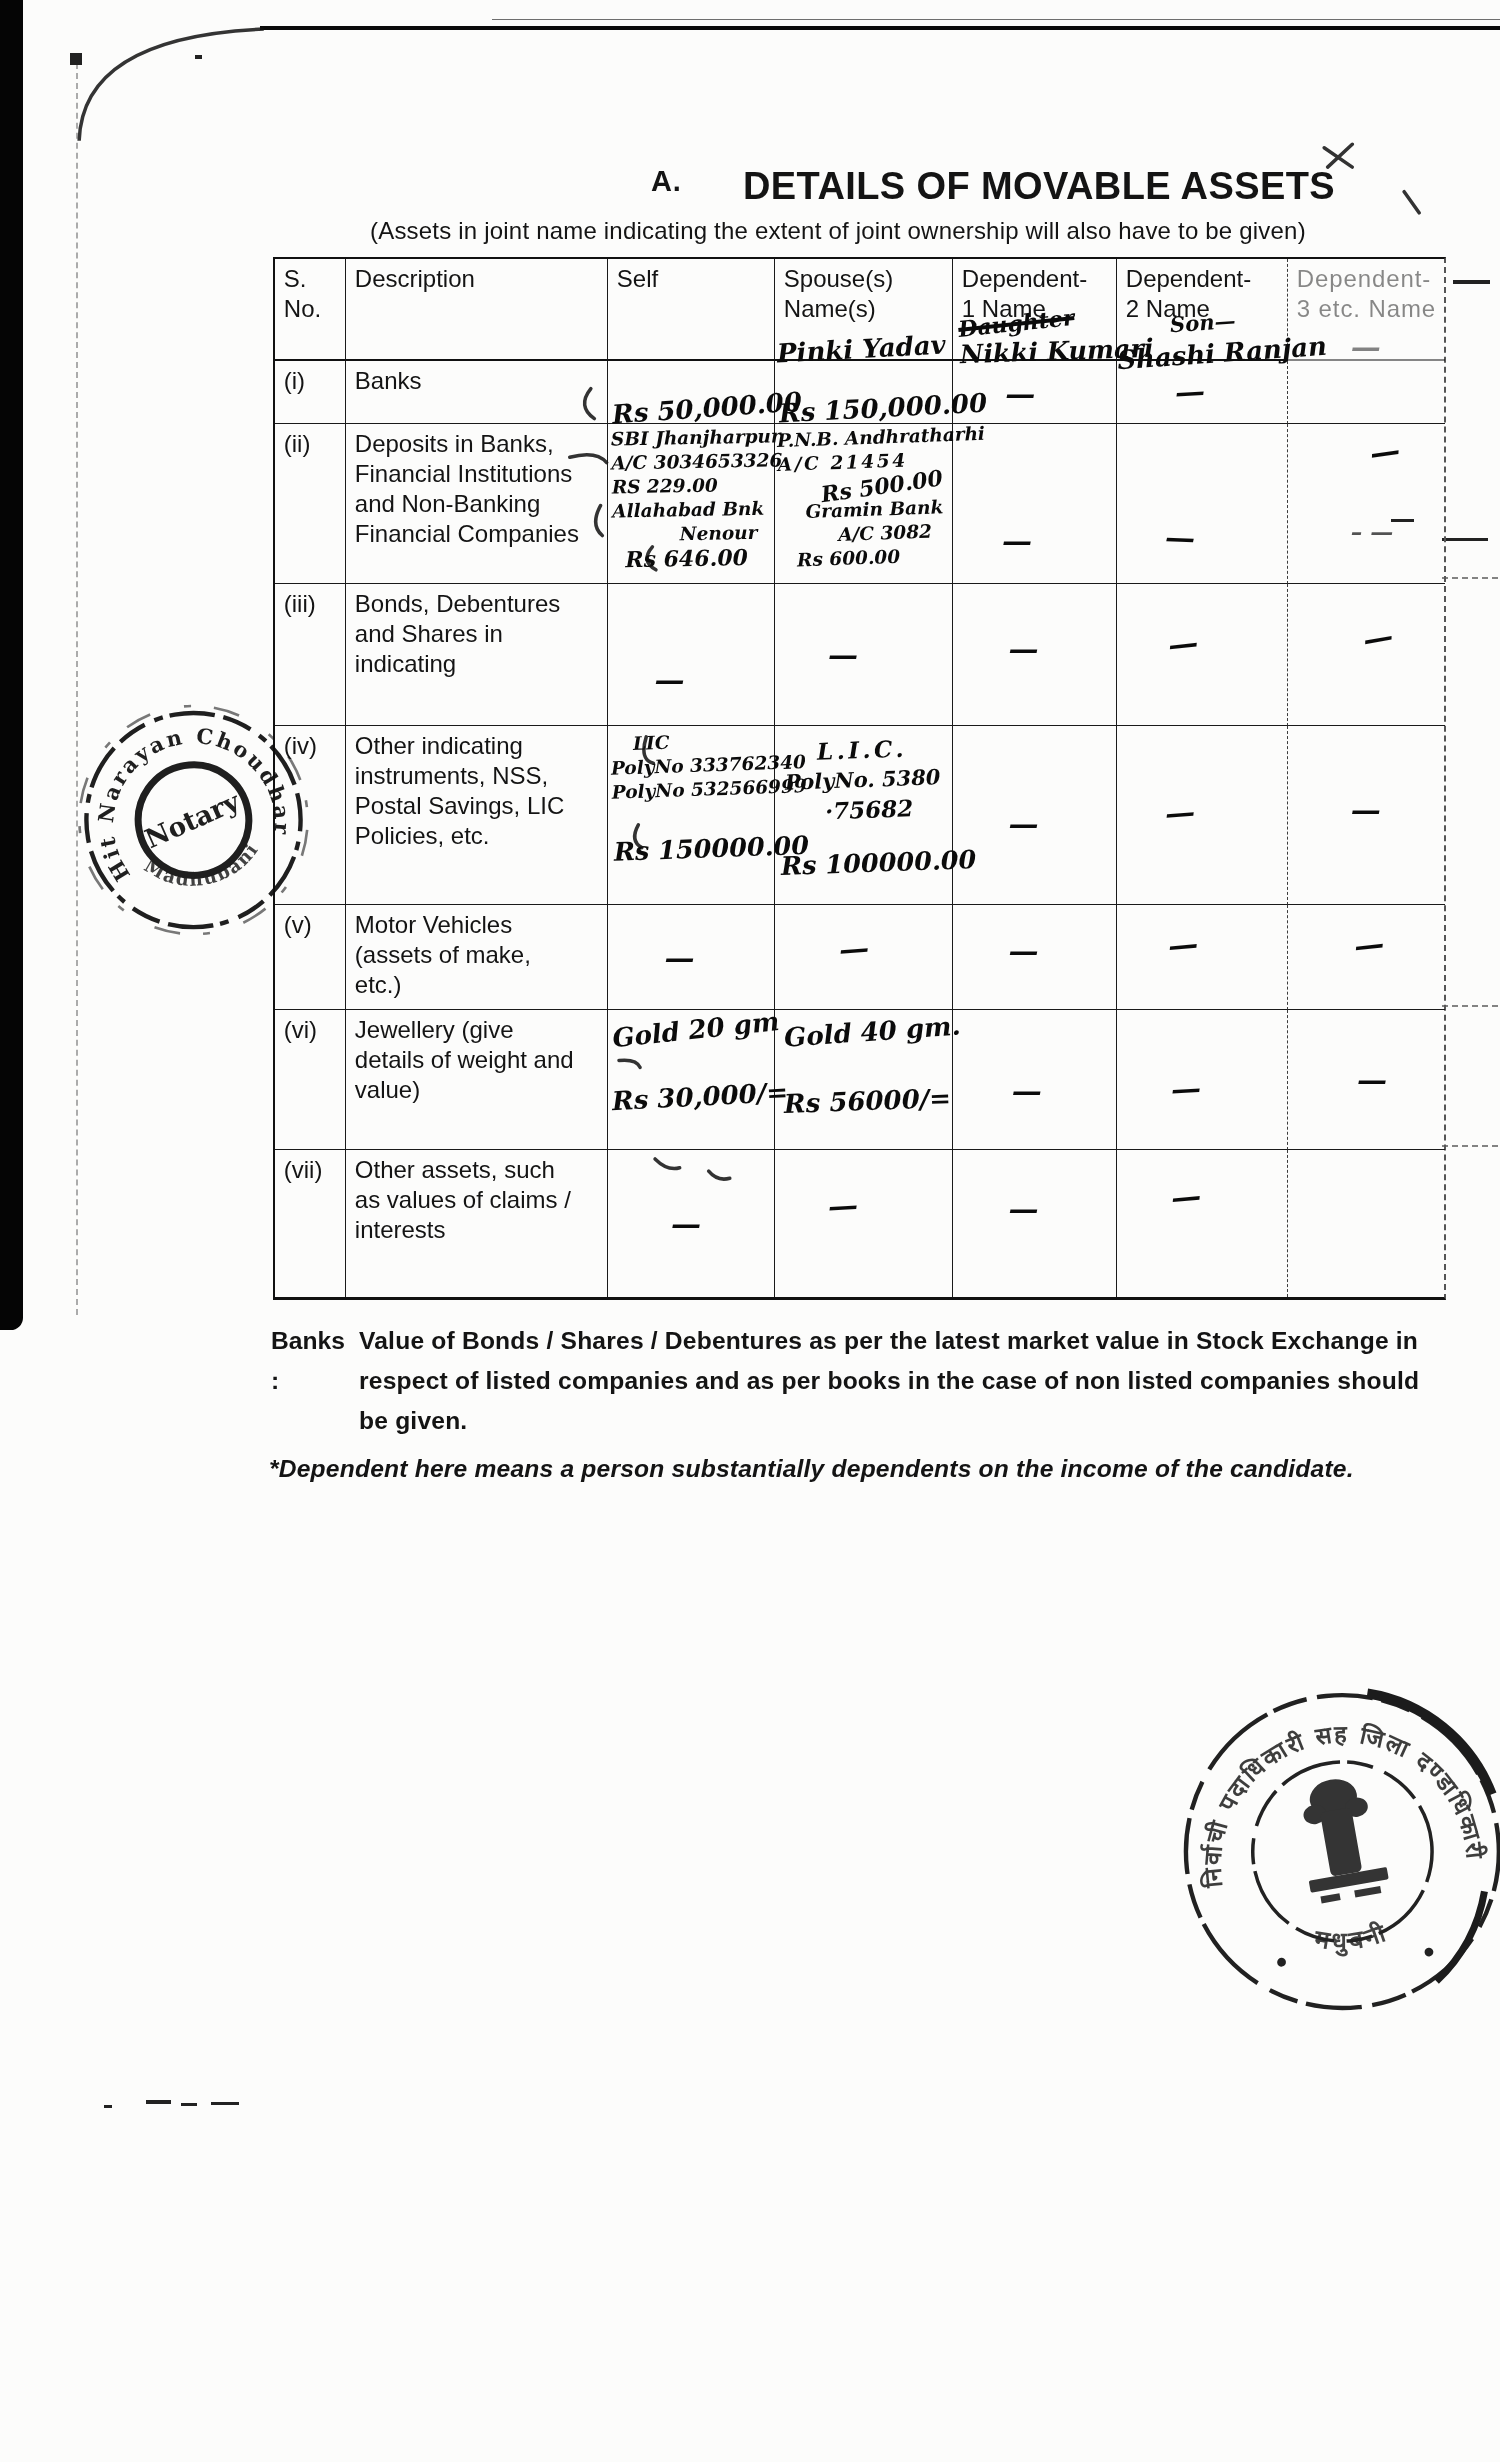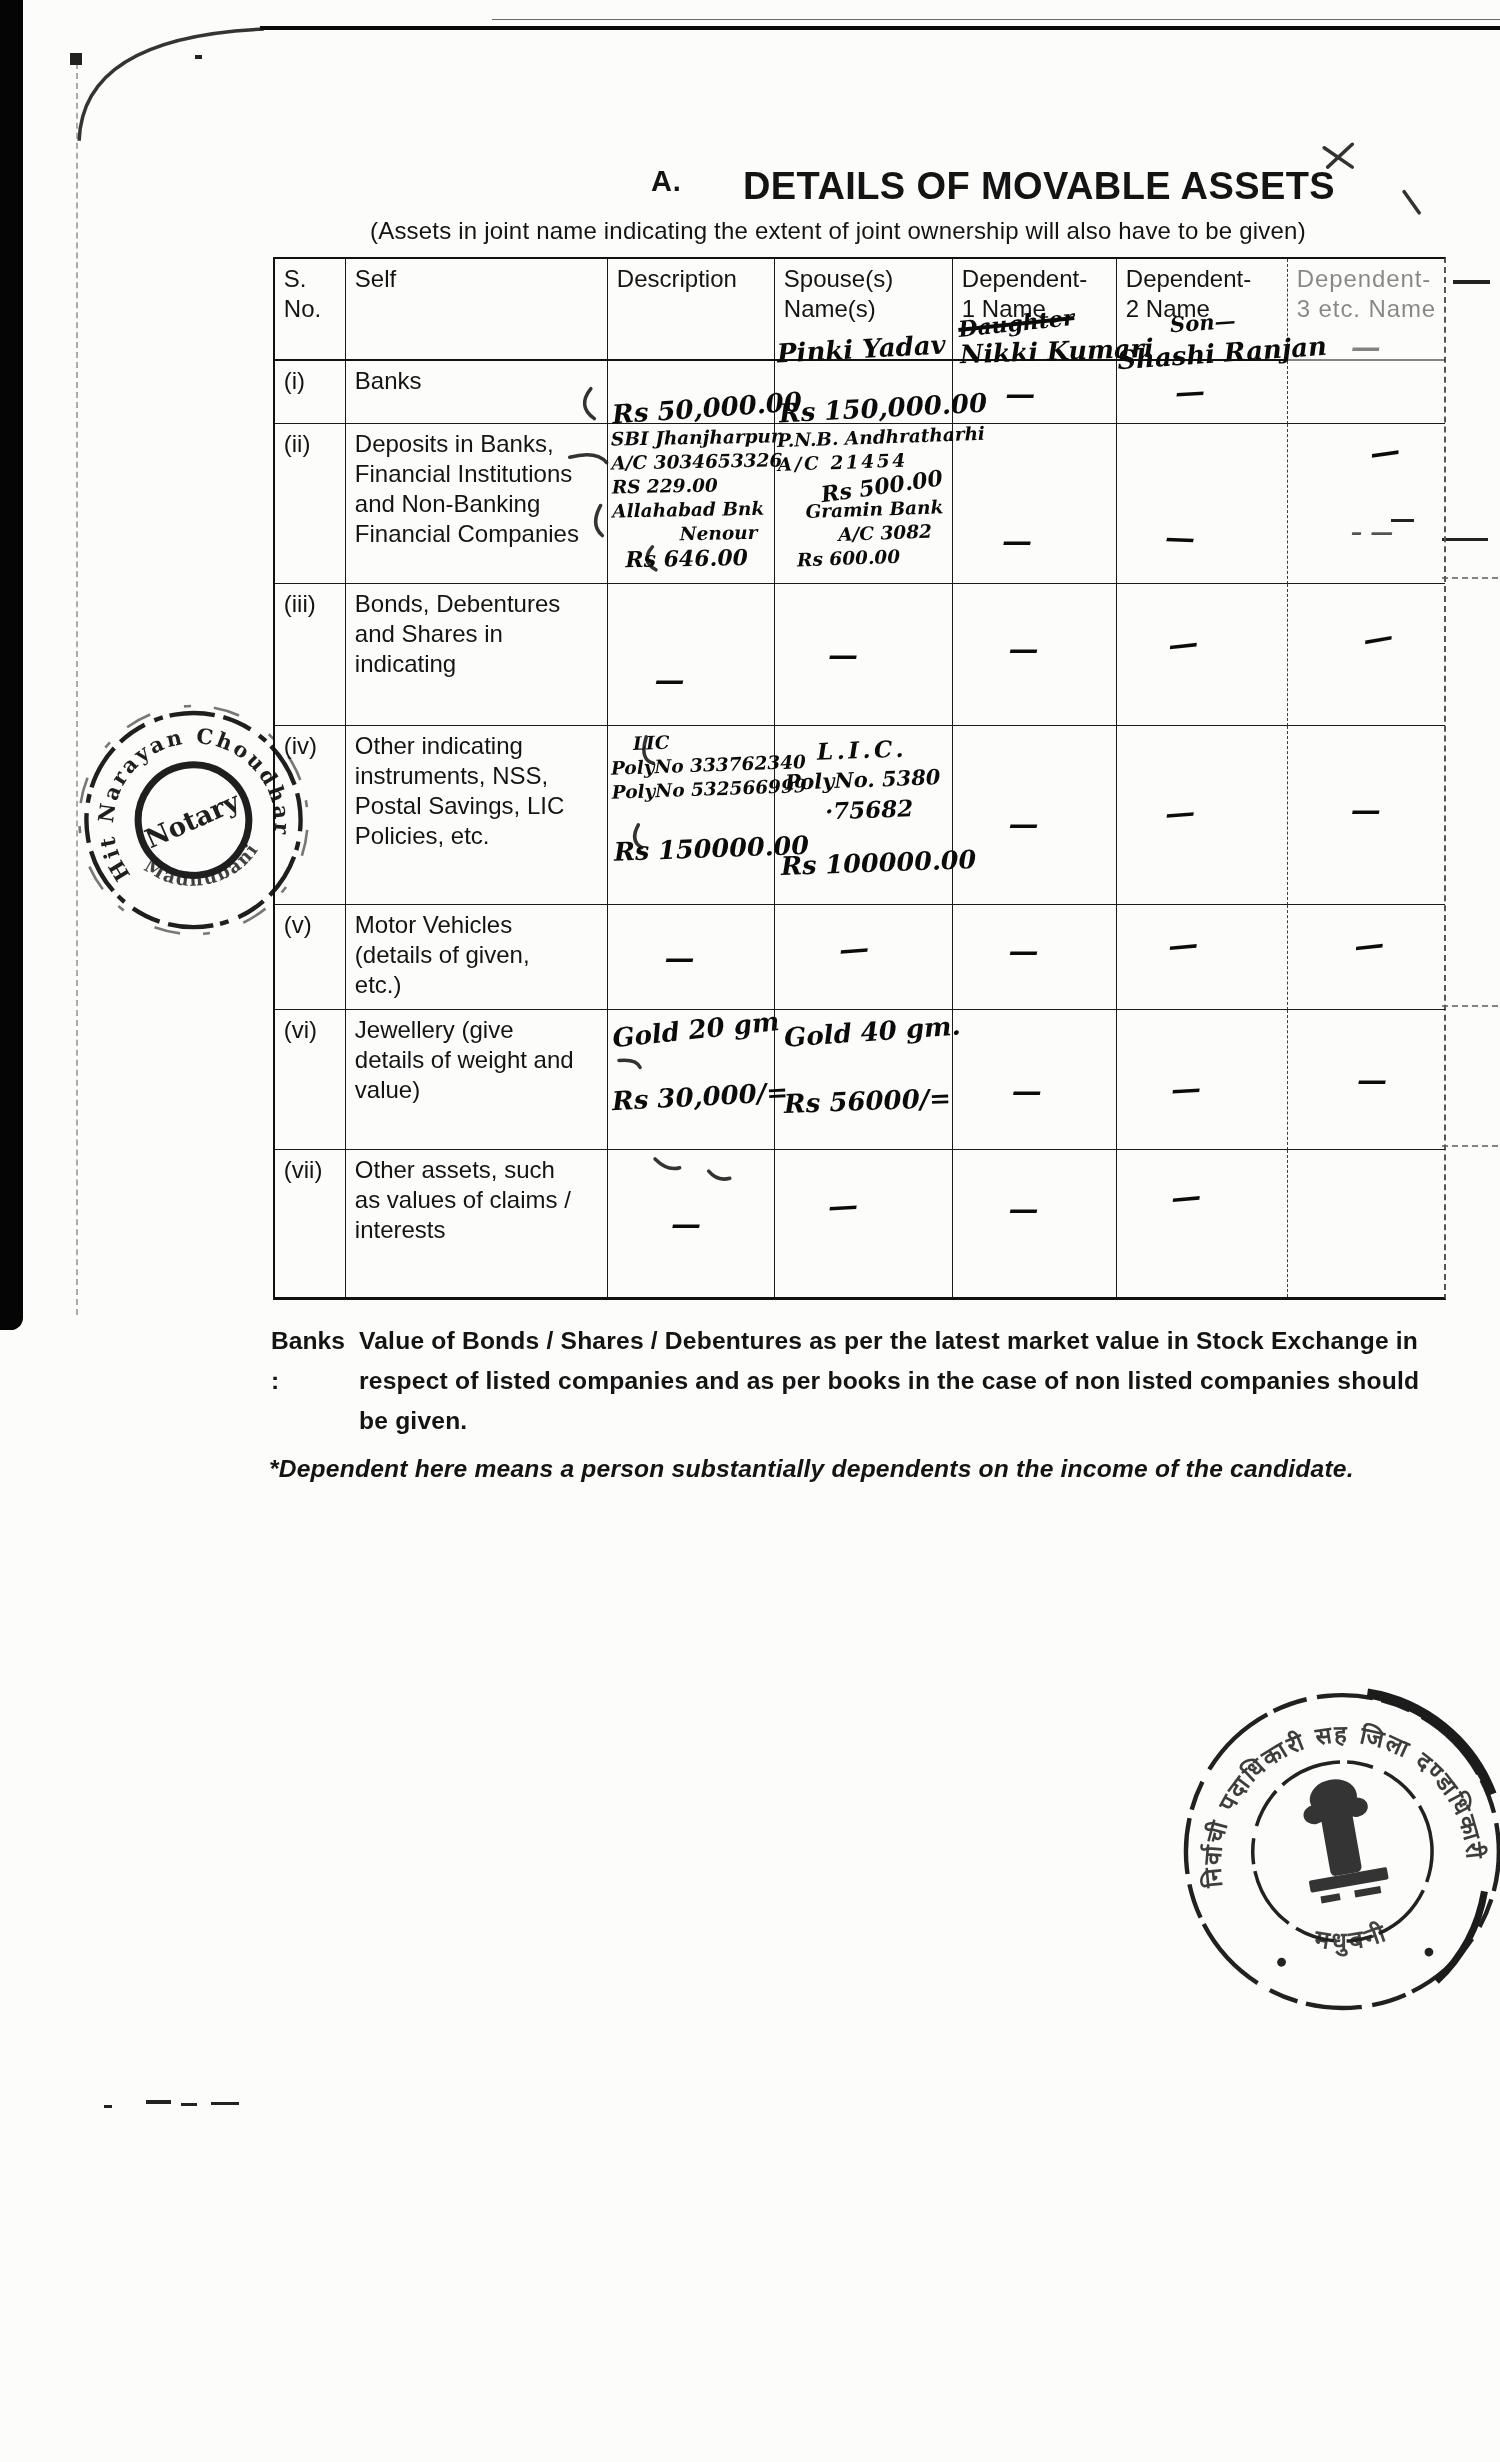--- a/index.html
+++ b/index.html
@@ -94,24 +94,24 @@
   <div class="abs title">DETAILS OF MOVABLE ASSETS</div>
   <div class="abs subtitle">(Assets in joint name indicating the extent of joint ownership will also have to be given)</div>
 
   <div class="abs tbl">
 
     <div class="c">
       <div>S.</div>
       <div>No.</div>
     </div>
     <div class="c">
+      <div>Description</div>
+    </div>
+    <div class="c">
       <div>Self</div>
-    </div>
-    <div class="c">
-      <div>Description</div>
     </div>
     <div class="c">
       <div>Spouse(s)</div>
       <div>Name(s)</div>
       <div class="hw" style="position:absolute;left:1.8px;bottom:-5.3px;font-size:26px;transform:rotate(-3deg);">Pinki Yadav</div>
     </div>
     <div class="c">
       <div class="nowrap">Dependent-</div>
       <div>1 Name</div>
       <div class="hw strike" style="position:absolute;left:5.3px;top:49px;font-size:22px;transform:rotate(-6deg);">Daughter</div>
@@ -236,21 +236,21 @@
     <div class="c">
       <span class="hw dash" style="left:28%;top:44%;transform:rotate(-4deg);">—</span>
     </div>
     <div class="c">
       <span class="hw dash" style="left:40%;top:42%;">—</span>
     </div>
 
     <div class="c">(v)</div>
     <div class="c">
       <div class="nowrap">Motor Vehicles</div>
-      <div class="nowrap">(details of given,</div>
+      <div class="nowrap">(assets of make,</div>
       <div class="nowrap">etc.)</div>
     </div>
     <div class="c">
       <span class="hw dash" style="left:34%;top:42%;">—</span>
     </div>
     <div class="c">
       <span class="hw dash" style="left:36%;top:34%;transform:rotate(-4deg);">—</span>
     </div>
     <div class="c">
       <span class="hw dash" style="left:34%;top:36%;">—</span>

